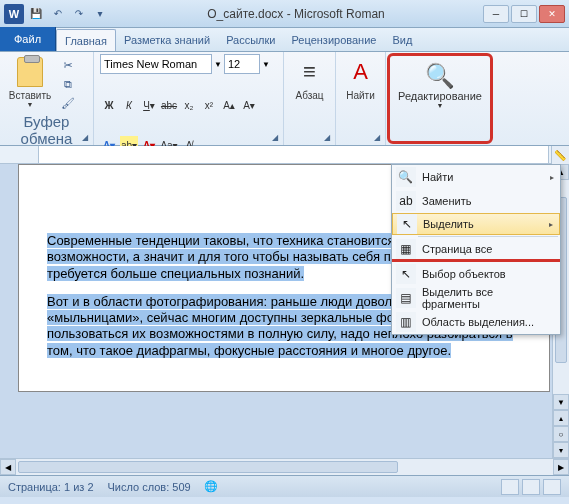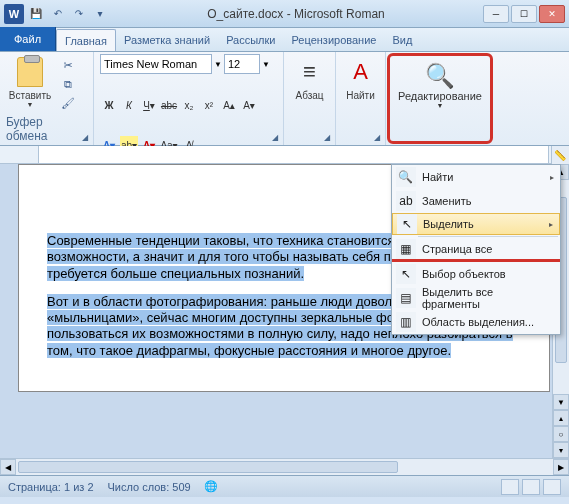--- a/index.html
+++ b/index.html
@@ -15,21 +15,21 @@
 .win-close { background: #e17a73; color: #fff; border-color: #b34b44; }
 
 .tabs { height: 24px; background: linear-gradient(#e7f1fa,#d5e5f3); display: flex; align-items: flex-end; border-bottom: 1px solid #8aa7c1; font-size: 11px; }
 .file-tab { background: #1e65b8; color: #fff; padding: 4px 14px; height: 24px; display: flex; align-items: center; border-right: 1px solid #154a8a; }
 .tab { padding: 4px 8px; color: #3c6090; cursor: pointer; height: 22px; display: flex; align-items: center; }
 .tab.active { background: #f3f6fb; border: 1px solid #96b0ce; border-bottom: none; border-radius: 2px 2px 0 0; }
 
 .ribbon { height: 94px; background: linear-gradient(#f3f6fb,#e3edf7); border-bottom: 1px solid #8aa7c1; display: flex; }
 .group { border-right: 1px solid #c5d6e8; padding: 2px 6px 0; display: flex; flex-direction: column; position: relative; }
 .group-body { flex: 1; display: flex; align-items: flex-start; gap: 4px; }
-.group-label { font-size: 12px; color: #4a6a8f; padding: 1px 0 2px; }
+.group-label { font-size: 15px; text-align: center; color: #4a6a8f; padding: 1px 0 2px; }
 .group-launcher { position: absolute; right: 2px; bottom: 2px; width: 12px; height: 12px; font-size: 8px; color: #4a6a8f; display: flex; align-items: center; justify-content: center; }
 
 .big-btn { display: flex; flex-direction: column; align-items: center; width: 48px; padding-top: 2px; font-size: 10px; color: #3c3c3c; }
 .big-icon { width: 32px; height: 32px; display: flex; align-items: center; justify-content: center; font-size: 22px; margin-bottom: 2px; }
 .paste-icon { background: #f9d77e; border: 1px solid #d4a93c; width: 26px; height: 30px; border-radius: 3px 3px 0 0; position: relative; }
 .paste-icon::before { content:""; position:absolute; top:-3px; left:6px; width:14px; height:6px; background:#c0c0c0; border:1px solid #888; border-radius:2px;}
 
 .small-btns { display: flex; flex-direction: column; gap: 1px; padding-top: 2px; }
 .small-btn { width: 20px; height: 18px; font-size: 11px; display: flex; align-items: center; justify-content: center; color: #3c5d8a; }
 

